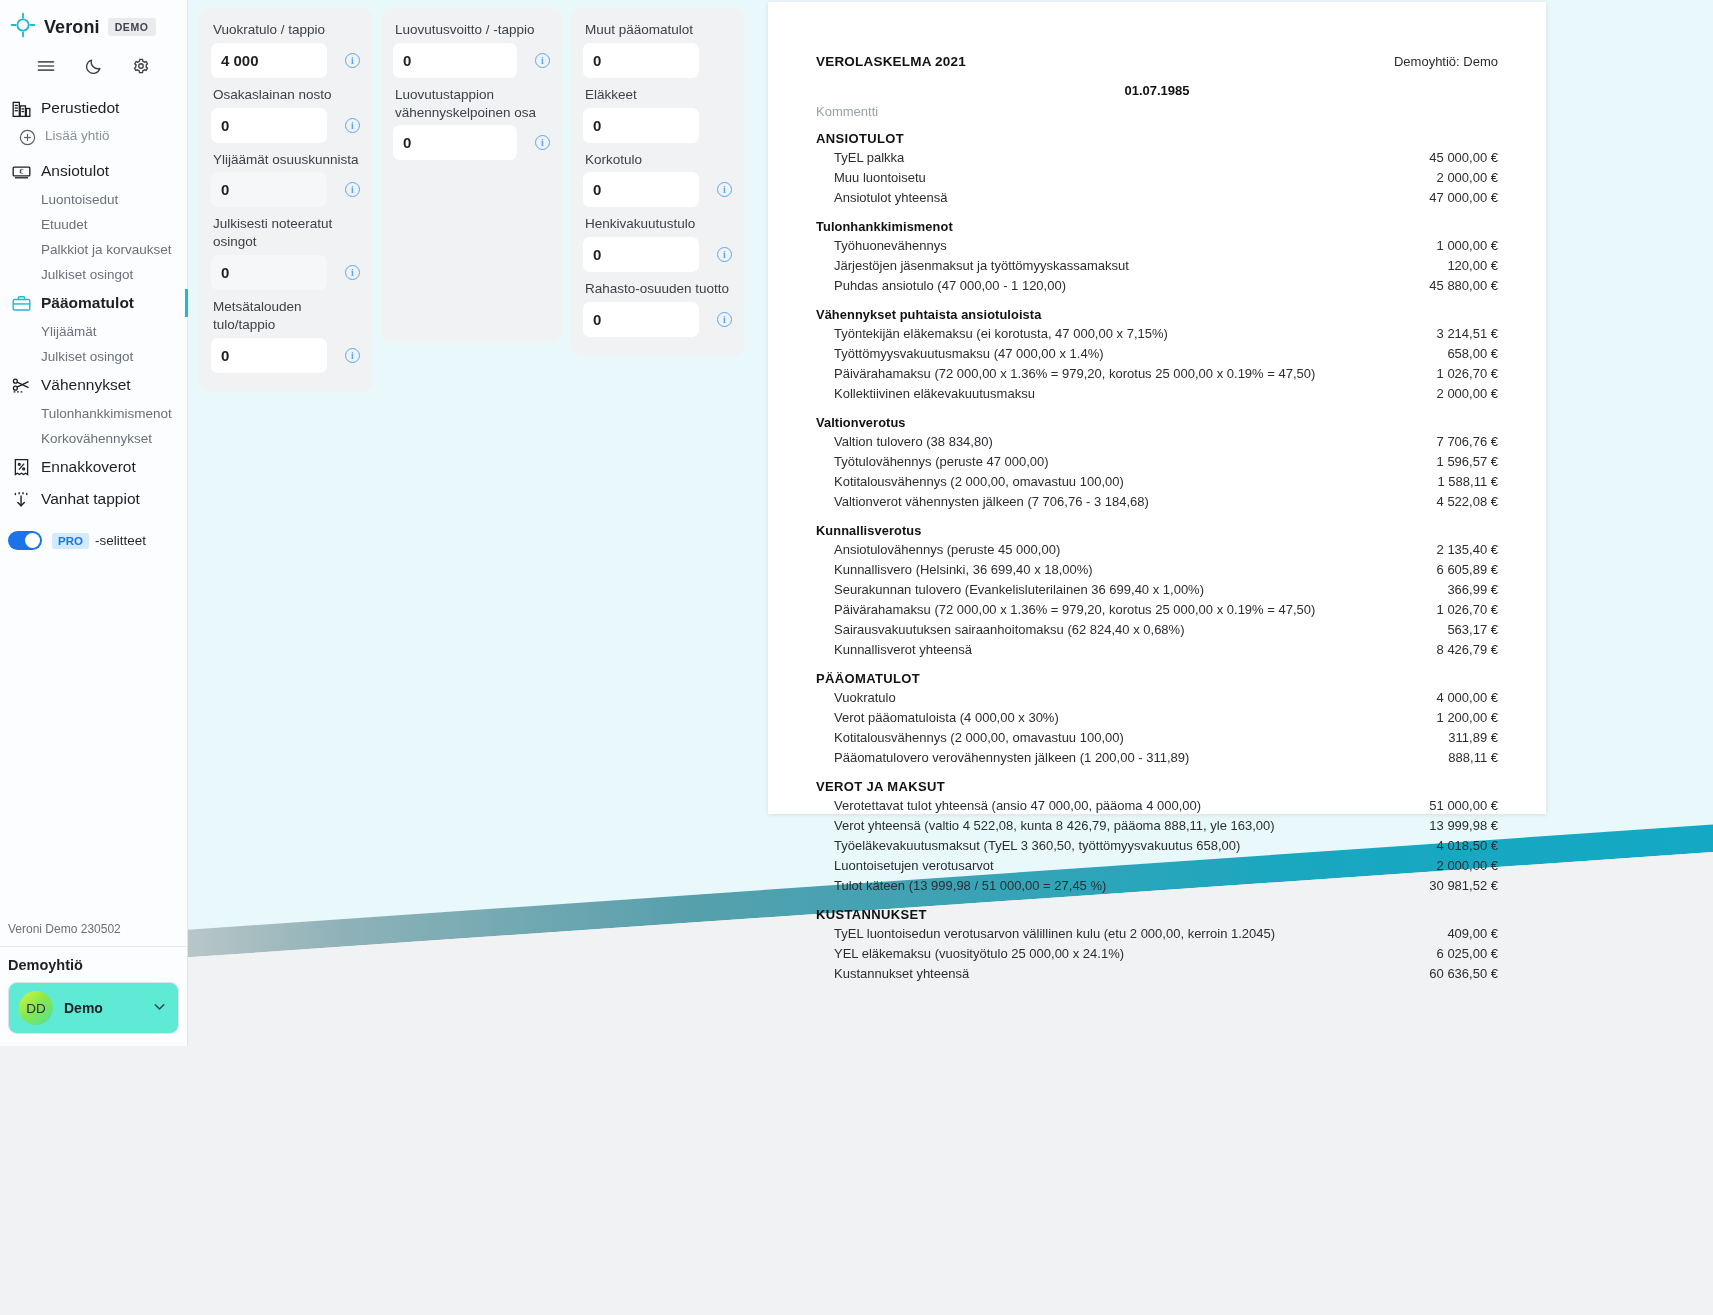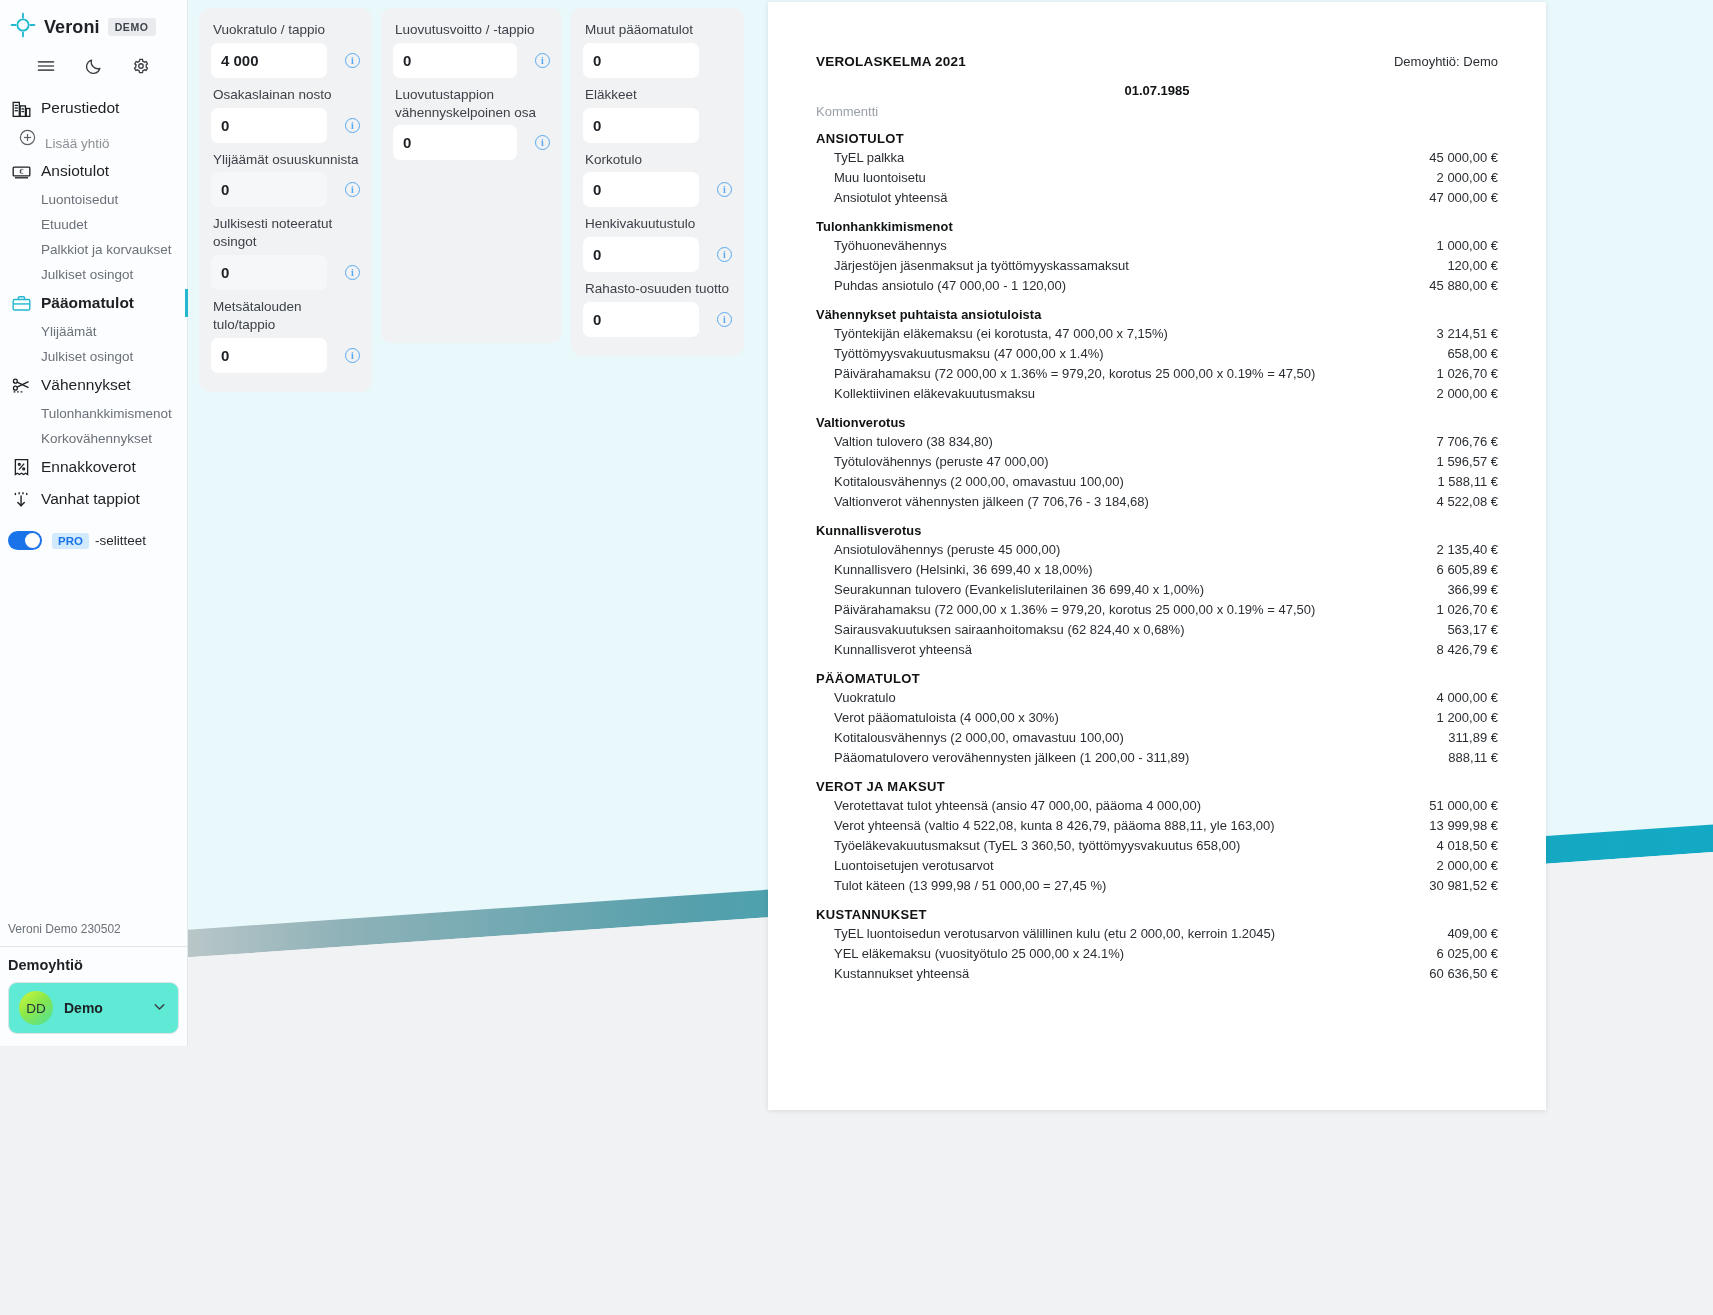--- a/index.html
+++ b/index.html
@@ -49,21 +49,21 @@
 
   .nav{flex:0 0 auto; padding-top:2px;}
   .nav-group{display:flex; align-items:center; gap:9px; padding:5px 0 5px 10px; cursor:pointer; position:relative;}
   .nav-group .ico{width:22px;height:22px;display:flex;align-items:center;justify-content:center;flex:0 0 22px;}
   .nav-group .txt{font-size:15.5px; color:#1d2024; font-weight:400;}
   .nav-group.active .txt{font-weight:700;}
   .nav-group.active::after{
     content:""; position:absolute; right:-1px; top:2px; bottom:2px; width:3px; background:#22b8cf;
   }
   .nav-sub{font-size:13.5px; color:#6b7178; padding:5px 0 5px 41px; cursor:pointer;}
-  .nav-add{display:flex; align-items:flex-end; gap:8px; padding:4px 0 4px 18px; cursor:pointer;}
+  .nav-add{display:flex; align-items:flex-start; gap:8px; padding:4px 0 4px 18px; cursor:pointer;}
   .nav-add .txt{font-size:13.5px; color:#8b9197;}
 
   .toggle-row{display:flex; align-items:center; gap:10px; padding:16px 0 0 8px;}
   .toggle{
     width:34px;height:19px;border-radius:10px;background:#1a73e8;position:relative;cursor:pointer;flex:0 0 34px;
   }
   .toggle .knob{position:absolute; top:2px; right:2px; width:15px;height:15px;border-radius:50%;background:#fff;}
   .pro-badge{font-size:11.5px;font-weight:600;color:#1a73e8;background:#d2eafd;border-radius:3px;padding:2px 6px;}
   .pro-label{font-size:13.5px;color:#24282d;margin-left:-4px;}
 
@@ -104,21 +104,21 @@
   .info-ico{
     width:15px;height:15px;border-radius:50%;border:1.4px solid #5aa9f0;
     color:#5aa9f0;font-size:10px;font-weight:700;
     display:flex;align-items:center;justify-content:center;flex:0 0 15px;cursor:pointer;
     font-family:"Liberation Serif",serif;
   }
   .info-spacer{flex:0 0 15px;}
 
   
   #doc{
-    position:absolute; left:768px; top:2px; width:778px; height:1108px;
+    position:absolute; left:768px; top:2px; width:778px; height:812px;
     background:#fff; z-index:6;
     box-shadow:0 1px 5px rgba(0,0,0,.10);
     padding:52px 48px 0 48px;
     font-family:"Liberation Sans", sans-serif;
   }
   .doc-head{display:flex; justify-content:space-between; align-items:baseline;}
   .doc-title{font-size:13.5px;font-weight:700;color:#101214;letter-spacing:.2px;}
   .doc-company{font-size:13px;color:#2a2e33;}
   .doc-date{font-size:13px;font-weight:700;color:#101214;padding-top:14px;text-align:center;}
   .doc-comment{font-size:13px;color:#9aa0a6;padding-top:6px;}

